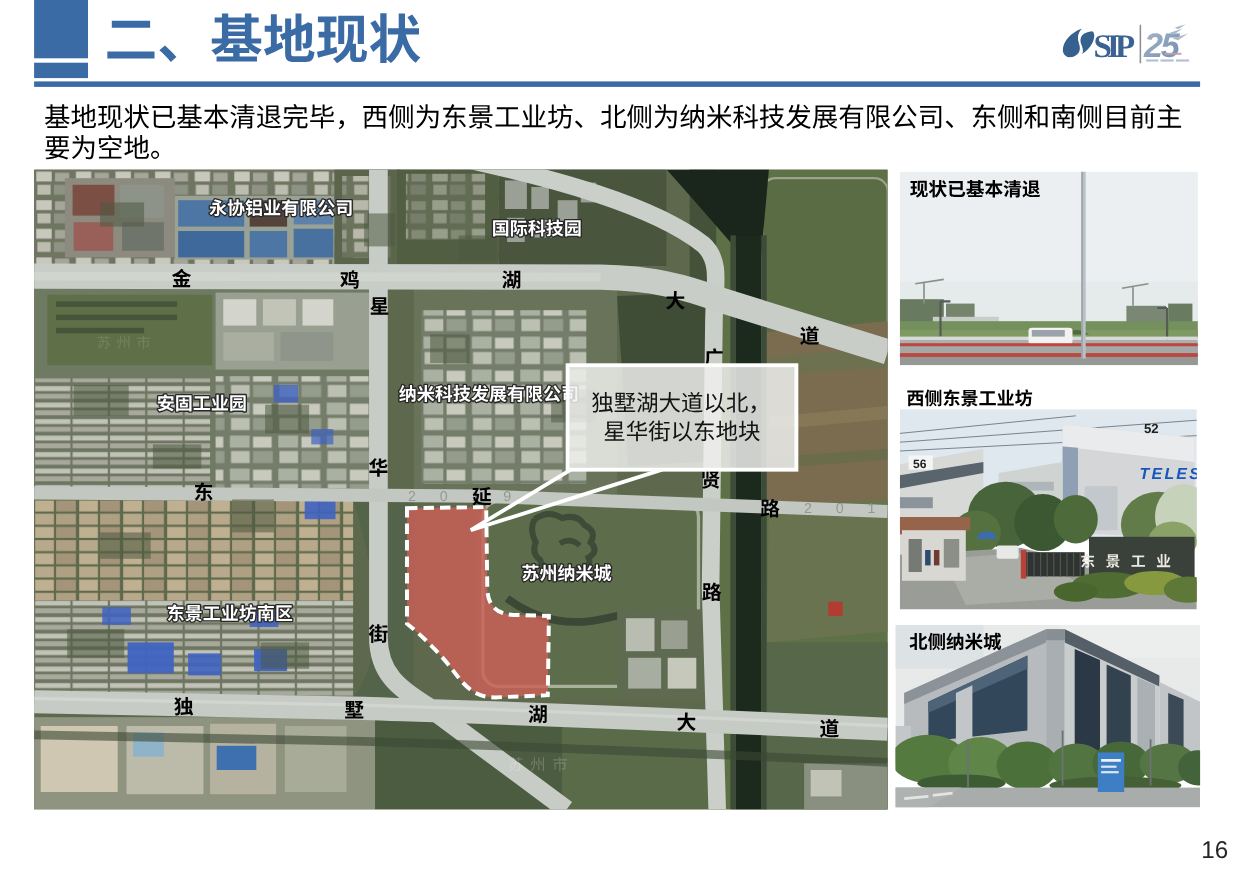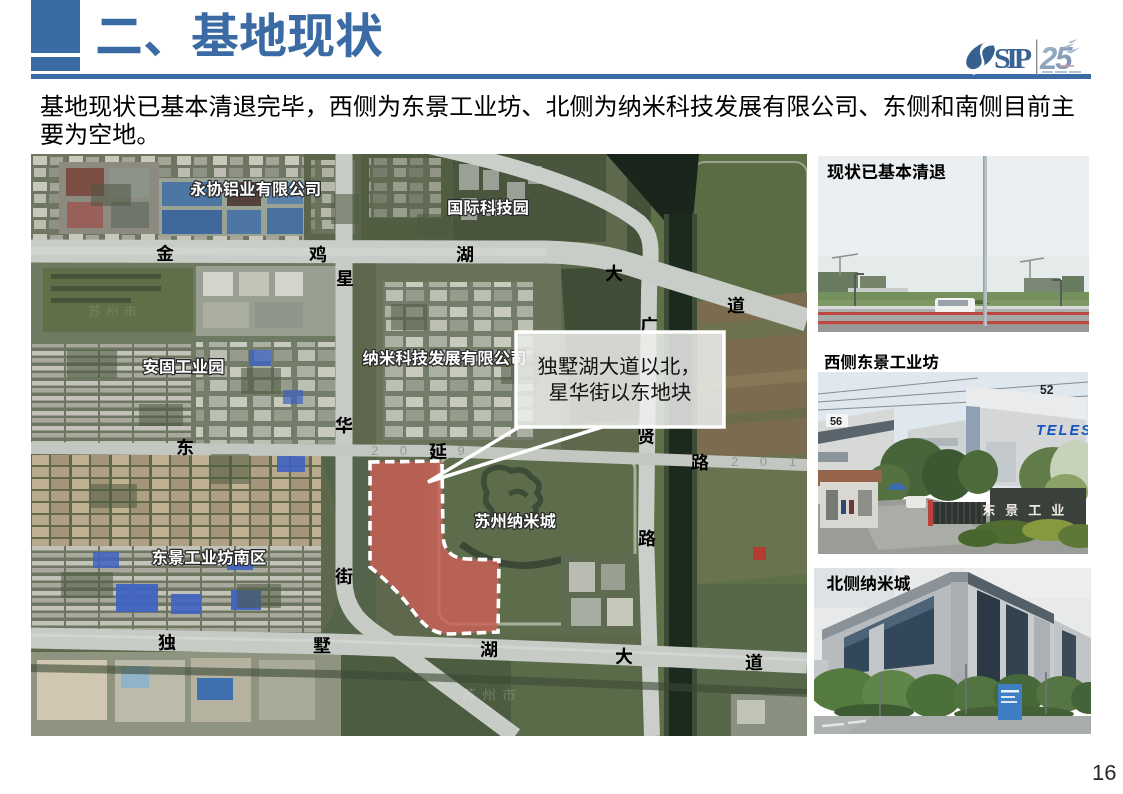--- a/index.html
+++ b/index.html
@@ -9,21 +9,21 @@
 </style>
 </head>
 <body>
 
 <div class="abs" style="left:31px;top:0;width:49px;height:53px;background:#3b6ba5;"></div>
 
 <div class="abs" style="left:31px;top:57px;width:49px;height:14px;background:#3b6ba5;"></div>
 
 <div class="abs" style="left:31px;top:74px;width:1060px;height:4.5px;background:#3b6ba5;"></div>
 
-<div class="abs" style="left:955px;top:31px;width:140px;height:52px;">
+<div class="abs" style="left:955px;top:14px;width:140px;height:52px;">
 <svg width="140" height="52" viewBox="0 0 140 52">
 
   <g transform="translate(25.5,25) rotate(-41)">
     <ellipse rx="16.8" ry="10" fill="#36618f"></ellipse>
     <path d="M-18,2.5 C-9,10 -3,8 0,0.5 C3,-7 10,-10 18,-6 L18,1.5 C9,-6 3,-4 0.5,4 C-2,12 -10,13 -18,9.5 Z" fill="#ffffff"></path>
   </g>
 
   <text x="39" y="37.4" font-family="Liberation Serif, serif" font-weight="bold" font-size="30" fill="#3a6293" textLength="38">SIP</text>
 
   <rect x="81" y="8.5" width="1.4" height="35" fill="#8a8f94"></rect>

